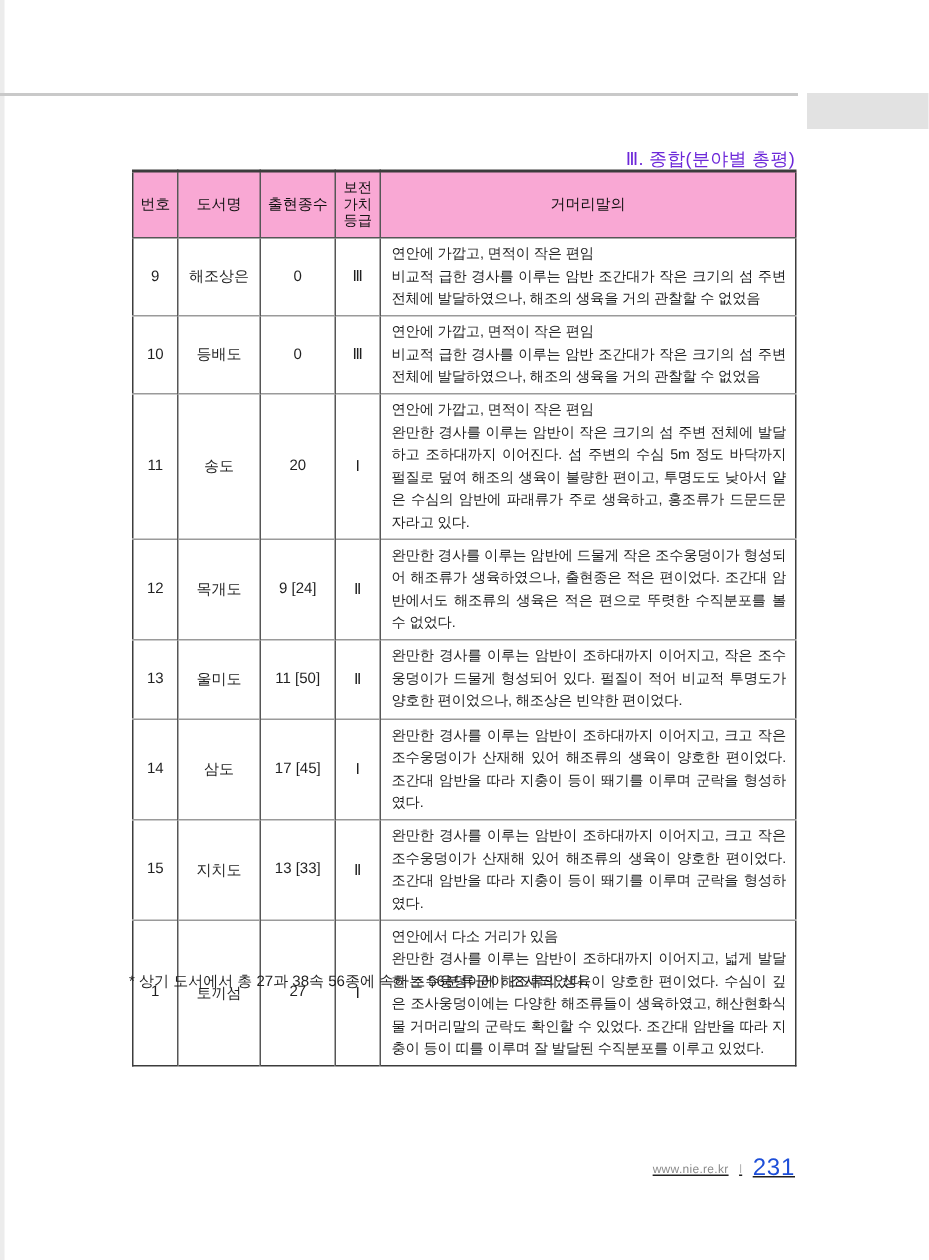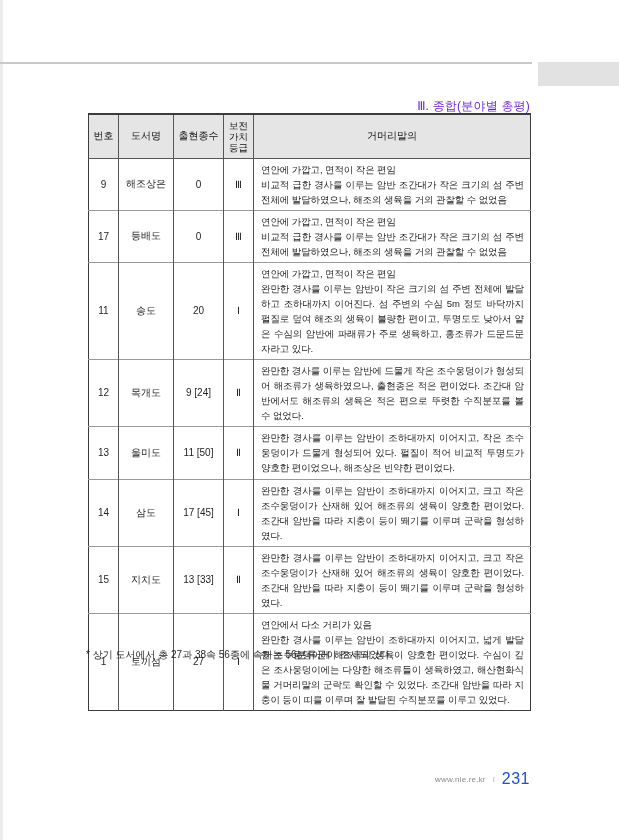--- a/index.html
+++ b/index.html
@@ -31,21 +31,21 @@
   }
 
   table.species-table {
     position:absolute; left:88px; top:113px; width:442px;
     border-collapse:collapse; table-layout:fixed;
     border:1.5px solid #3c3c3c;
     border-top-width:2px;
   }
   .species-table thead tr { height:44px; }
   .species-table th {
-    background:#e5e5e5;
+    background:#f9a8d4;
     font-weight:400; font-size:10px; color:#111;
     border-left:1px solid #565656;
     border-bottom:1px solid #565656;
     text-align:center; vertical-align:middle;
     padding:0;
   }
   .species-table th.grade-h { white-space:pre-line; line-height:11px; font-size:9.5px; }
   .species-table td {
     border-left:1px solid #565656;
     border-top:1px solid #9a9a9a;
@@ -76,21 +76,21 @@
   .species-table tbody tr:nth-child(8){ height:92px; }
 
   .footnotes {
     position:absolute; left:86px; top:646px; width:450px;
     font-size:10px; line-height:18px; color:#1f1f1f;
   }
   .footnote { white-space:nowrap; }
 
   .page-footer {
     position:absolute; top:770px; right:89px;
-    display:flex; align-items:center; gap:7px;
+    display:flex; align-items:center; gap:7px;text-decoration:underline;
   }
   .footer-url { font-size:8px; color:#8a8a8a; letter-spacing:0.2px; }
   .footer-divider { font-size:8px; color:#b5b5b5; }
   .footer-page { font-size:16px; color:#1d4ed8; letter-spacing:0.5px; }
 </style>
 </head>
 <body>
 
 <div class="scan-edge"></div>
 
@@ -120,21 +120,21 @@
   <tbody>
     <tr>
       <td class="center">9</td>
       <td class="center">해조상은</td>
       <td class="center">0</td>
       <td class="center">Ⅲ</td>
       <td class="notes">연안에 가깝고, 면적이 작은 편임
 비교적 급한 경사를 이루는 암반 조간대가 작은 크기의 섬 주변 전체에 발달하였으나, 해조의 생육을 거의 관찰할 수 없었음</td>
     </tr>
     <tr>
-      <td class="center">17</td>
+      <td class="center">10</td>
       <td class="center">등배도</td>
       <td class="center">0</td>
       <td class="center">Ⅲ</td>
       <td class="notes">연안에 가깝고, 면적이 작은 편임
 비교적 급한 경사를 이루는 암반 조간대가 작은 크기의 섬 주변 전체에 발달하였으나, 해조의 생육을 거의 관찰할 수 없었음</td>
     </tr>
     <tr>
       <td class="center">11</td>
       <td class="center">송도</td>
       <td class="center">20</td>

